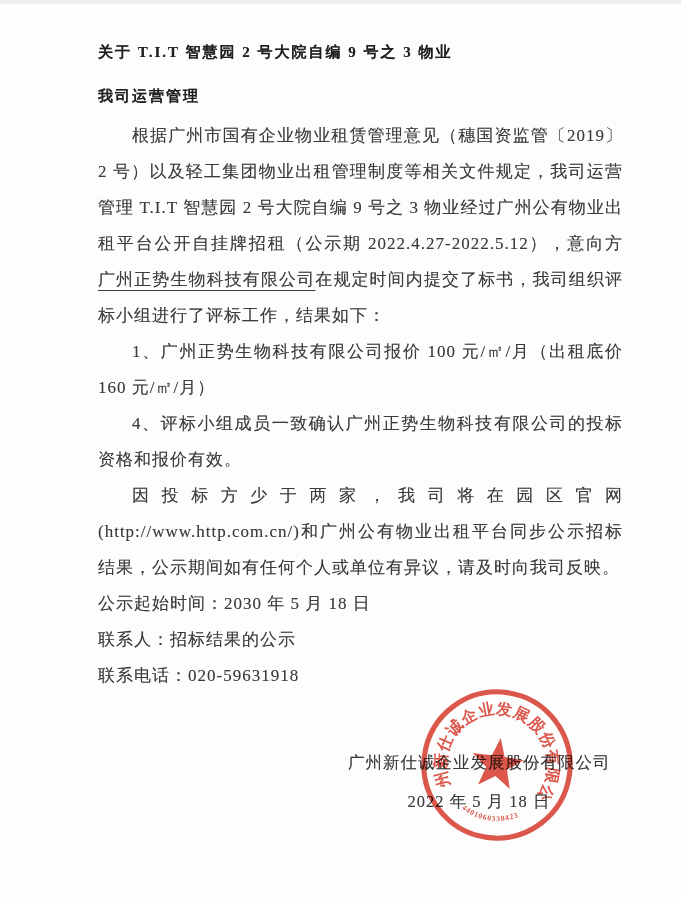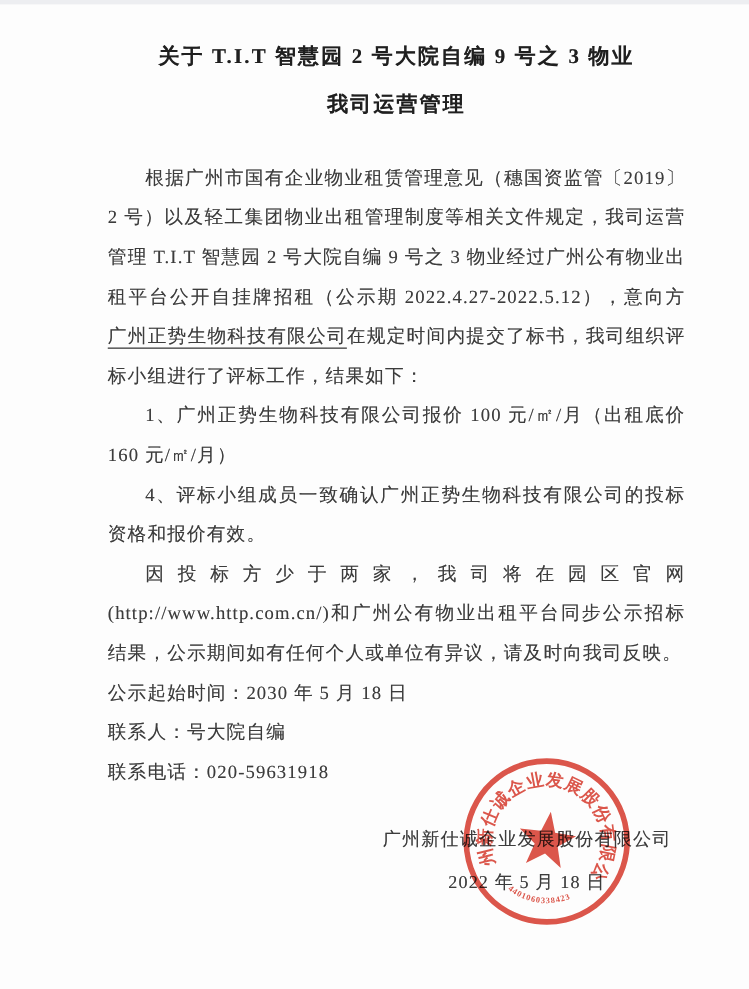--- a/index.html
+++ b/index.html
@@ -19,31 +19,30 @@
     height: 4px;
     background: #edeef1;
   }
   .content {
     position: absolute;
     left: 98px;
     top: 30px;
     width: 525px;
   }
   .title {
-    font-size: 19px;
+    font-size: 15px;
     font-weight: bold;
     color: #1f1f1f;
-    text-align: center;
+    text-align: left;
     line-height: 44px;
     letter-spacing: 2px;
     text-shadow: 0 0 .5px rgba(30,30,30,.55);
   }
   .title .tline { display: block; }
   .doc-body {
-    margin-top: 26px;
     font-size: 17px;
     line-height: 36px;
     letter-spacing: 1px;
     text-align: justify;
     color: #3c3c3c;
     text-shadow: 0 0 .5px rgba(60,60,60,.45);
   }
   .para { margin: 0; }
   .indent { text-indent: 2em; }
   .underlined {
@@ -89,21 +88,21 @@
     <div class="doc-body">
       <p class="para indent"><span>根据广州市国有企业物业租赁管理意见（穗国资监管〔2019〕2 号）以及轻工集团物业出租管理制度等相关文件规定，我司运营管理 T.I.T 智慧园 2 号大院自编 9 号之 3 物业经过广州公有物业出租平台公开自挂牌招租（公示期 2022.4.27-2022.5.12），意向方</span><span class="underlined">广州正势生物科技有限公司</span><span>在规定时间内提交了标书，我司组织评标小组进行了评标工作，结果如下：</span></p>
 
       <p class="para indent">1、广州正势生物科技有限公司报价 100 元/㎡/月（出租底价 160 元/㎡/月）</p>
 
       <p class="para indent">4、评标小组成员一致确认广州正势生物科技有限公司的投标资格和报价有效。</p>
 
       <p class="para indent">因投标方少于两家，我司将在园区官网(http://www.http.com.cn/)和广州公有物业出租平台同步公示招标结果，公示期间如有任何个人或单位有异议，请及时向我司反映。</p>
 
       <p class="para">公示起始时间：2030 年 5 月 18 日</p>
-      <p class="para">联系人：号大院自编</p>
+      <p class="para">联系人：招标结果的公示</p>
       <p class="para">联系电话：020-59631918</p>
     </div>
   </div>
 
   <div class="signature">
     <div class="sig-company">广州新仕诚企业发展股份有限公司</div>
     <div class="sig-date">2022 年 5 月 18 日</div>
   </div>
 
   <svg class="seal" viewBox="0 0 200 200" aria-hidden="true">

